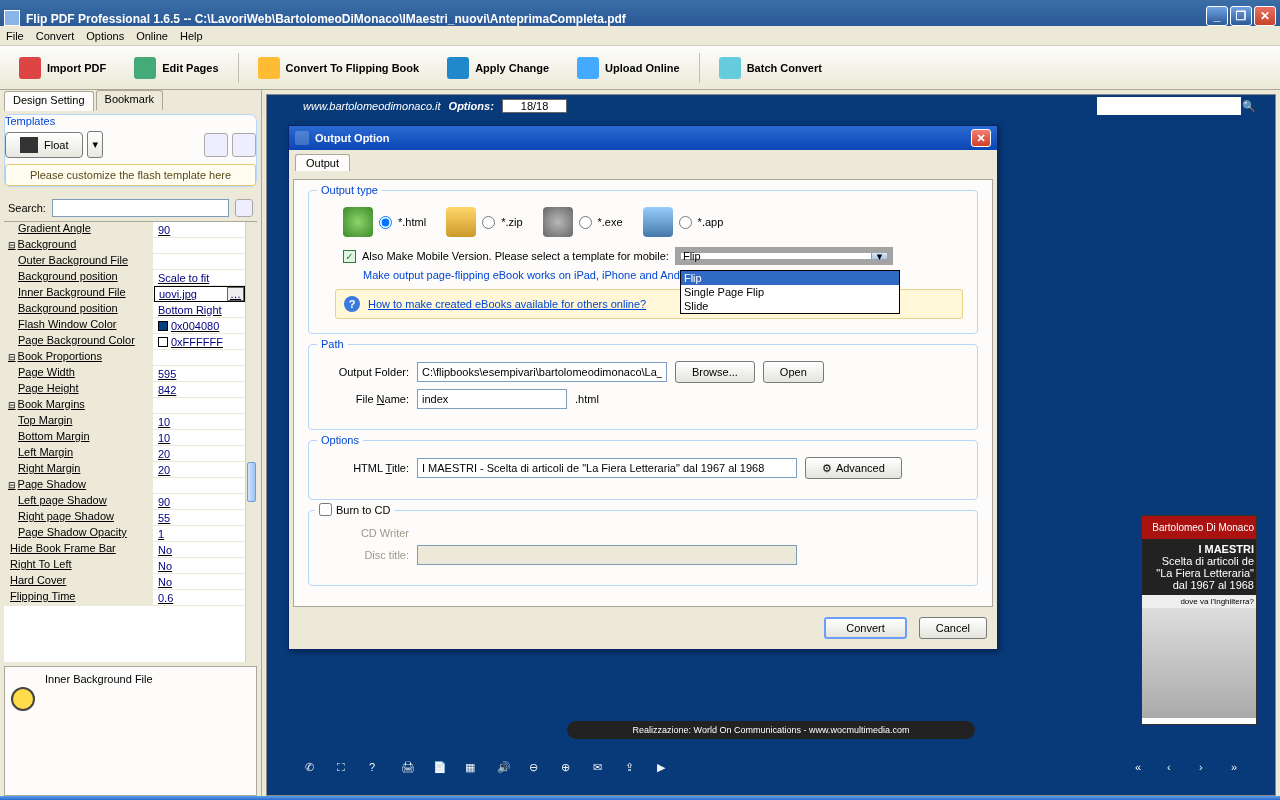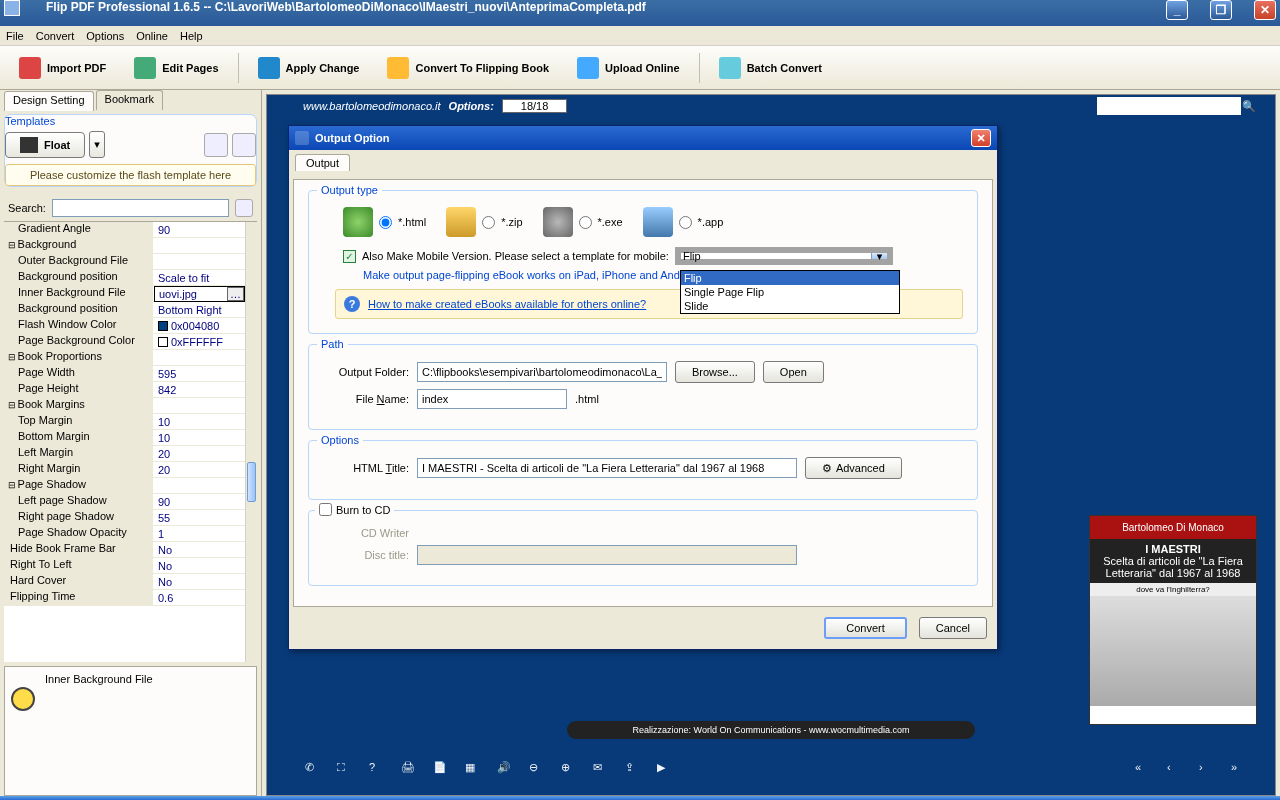--- a/index.html
+++ b/index.html
@@ -1,19 +1,19 @@
 <!DOCTYPE html>
 <html><head>
 <meta charset="utf-8">
 <style>
 * { margin: 0; padding: 0; box-sizing: border-box; font-family: Tahoma, sans-serif; font-size: 11px; }
 body { width: 1280px; height: 800px; background: #ece9d8; overflow: hidden; }
 
 
-.titlebar { height: 26px; background: linear-gradient(#3a6ea5, #2b5998); display: flex; align-items: flex-start; color: #fff; padding: 0 4px; gap: 20px; }
+.titlebar { height: 26px; background: linear-gradient(#3a6ea5, #2b5998); display: flex; align-items: flex-end; color: #fff; padding: 0 4px; }
 .titlebar-icon { width: 16px; height: 16px; background: #8ab4e8; margin-right: 6px; border: 1px solid #fff; }
 .titlebar-text { flex: 1; font-weight: bold; font-size: 12px; }
 .win-btn { width: 22px; height: 20px; margin-left: 2px; display: flex; align-items: center; justify-content: center; font-weight: bold; font-size: 12px; border: 1px solid #fff; border-radius: 3px; cursor: pointer; }
 .win-min, .win-max { background: linear-gradient(#6fa1e0, #2b5998); color: #fff; }
 .win-close { background: linear-gradient(#e86f5f, #c8432a); color: #fff; }
 
 
 .menubar { height: 20px; background: #ece9d8; display: flex; align-items: center; padding: 0 6px; gap: 12px; border-bottom: 1px solid #d4d0c8; }
 .menubar span { color: #000; cursor: pointer; }
 
@@ -35,33 +35,33 @@
 
 
 .tabs { display: flex; height: 20px; padding-left: 4px; background: #ece9d8; }
 .tab { padding: 2px 8px; border: 1px solid #aca899; border-bottom: none; background: #ece9d8; margin-right: 2px; border-radius: 3px 3px 0 0; cursor: pointer; }
 .tab.active { background: #fdfcfa; position: relative; top: 1px; }
 
 
 .templates-box { margin: 4px; border: 1px solid #b8d6fb; border-radius: 7px; background: #fdfcfa; }
 .templates-title { color: #0046d5; margin-bottom: 4px; }
 .template-row { display: flex; align-items: center; gap: 4px; }
-.float-btn { display: flex; align-items: center; gap: 6px; border: 1px solid #7a7a7a; border-radius: 4px; padding: 4px 14px; font-weight: bold; font-size: 13px; cursor: pointer; background: linear-gradient(#fff,#e8e8e0); }
+.float-btn { display: flex; align-items: center; gap: 6px; border: 1px solid #7a7a7a; border-radius: 4px; padding: 4px 14px; font-weight: normal; font-size: 13px; cursor: pointer; background: linear-gradient(#fff,#e8e8e0); }
 .float-icon { width: 18px; height: 16px; background: #333; }
 .dd-arrow { border: 1px solid #7a7a7a; border-radius: 3px; padding: 6px 4px; cursor: pointer; background: linear-gradient(#fff,#e8e8e0); }
 .mini-icon { width: 24px; height: 24px; border: 1px solid #aaa; border-radius: 3px; cursor: pointer; background: #eef; }
 .customize-note { margin-top: 6px; padding: 4px; border: 1px solid #e5c77a; background: #fffdf0; border-radius: 3px; text-align: center; color: #5a4a1a; }
 
 
 .search-row { display: flex; align-items: center; gap: 6px; padding: 8px 8px 4px 8px; }
 .search-input { flex: 1; height: 18px; border: 1px solid #7f9db9; padding: 0 2px; }
 
 
 .propgrid { flex: 1; overflow: hidden; border-top: 1px solid #aca899; position: relative; margin: 0 4px; }
-.propgrid-inner { position: absolute; inset: 0 12px 0 0; overflow: hidden; background: #fff; }
+.propgrid-inner { position: absolute; inset: 0 12px 0 0; overflow: hidden; background: #fff; text-decoration: underline; }
 .prop-row { display: flex; height: 16px; border-bottom: 1px solid #ece9d8; }
 .prop-key { width: 150px; padding-left: 14px; background: #ece9d8; border-right: 1px solid #fff; white-space: nowrap; overflow: hidden; }
 .prop-key.group { padding-left: 4px; }
 .prop-key.group::before { content: "⊟"; margin-right: 2px; font-size: 9px; }
 .prop-val { flex: 1; padding-left: 4px; color: #00007f; white-space: nowrap; overflow: hidden; display: flex; align-items: center; gap: 3px; }
 .prop-row.sel .prop-val { background: #fff; border: 1px solid #000; height: 16px; }
 .swatch { width: 10px; height: 10px; border: 1px solid #000; display: inline-block; }
 .scrollbar-v { position: absolute; right: 0; top: 0; bottom: 0; width: 12px; background: #ece9d8; border-left: 1px solid #d4d0c8; }
 .scrollbar-thumb { position: absolute; left: 1px; right: 1px; top: 240px; height: 40px; background: linear-gradient(90deg,#cfe3ff,#9cc1f5); border: 1px solid #6e9ed8; border-radius: 2px; }
 
@@ -74,21 +74,21 @@
 .desc-body { border: 1px solid #d4d0c8; height: 96px; padding: 4px; background: #fff; }
 
 
 .preview { flex: 1; background: #083a7a; position: relative; border: 1px solid #888; margin: 4px; }
 .preview-topbar { position: absolute; top: 0; left: 28px; right: 18px; height: 22px; background: #083a7a; display: flex; align-items: center; color: #fff; font-style: italic; gap: 8px; padding: 0 8px; }
 .page-ind { background: #fff; color: #000; font-style: normal; padding: 0 18px; border: 1px solid #666; }
 .preview-search { position: absolute; top: 2px; right: 18px; width: 160px; height: 18px; display: flex; }
 .preview-search input { flex: 1; border: 1px solid #fff; }
 .preview-search .mag { width: 20px; display: flex; align-items: center; justify-content: center; color: #fff; }
 
-.preview-book { position: absolute; right: 18px; top: 420px; width: 168px; height: 210px; background: #fff; border: 1px solid #333; font-size: 9px; text-align: center; }
+.preview-book { position: absolute; right: 18px; top: 420px; width: 116px; height: 210px; background: #fff; border: 1px solid #333; font-size: 9px; text-align: right; }
 .book-red { background: #a11; color: #fff; padding: 6px 2px; font-size: 10px; }
 .book-black { background: #222; color: #fff; padding: 4px 2px; font-size: 7px; }
 .book-img { height: 110px; background: linear-gradient(#ddd,#aaa); }
 
 .preview-footer { position: absolute; bottom: 56px; left: 300px; right: 300px; height: 18px; background: #222; color: #fff; font-size: 9px; display: flex; align-items: center; justify-content: center; border-radius: 9px; }
 
 .preview-bottombar { position: absolute; bottom: 10px; left: 28px; right: 18px; height: 32px; background: #083a7a; display: flex; align-items: center; padding: 0 10px; color: #fff; gap: 16px; }
 .preview-bottombar .spacer { flex: 1; }
 .bb-icon { width: 16px; height: 16px; cursor: pointer; opacity: 0.95; }
 
@@ -161,26 +161,26 @@
   <div class="tbtn">
       <div class="tbtn-icon ic-import"></div>
       <span>Import PDF</span>
     </div>
   <div class="tbtn">
       <div class="tbtn-icon ic-edit"></div>
       <span>Edit Pages</span>
     </div>
   <div class="tsep"></div>
   <div class="tbtn">
+      <div class="tbtn-icon ic-convert"></div>
+      <span>Convert To Flipping Book</span>
+    </div>
+  <div class="tbtn">
       <div class="tbtn-icon ic-apply"></div>
       <span>Apply Change</span>
-    </div>
-  <div class="tbtn">
-      <div class="tbtn-icon ic-convert"></div>
-      <span>Convert To Flipping Book</span>
     </div>
   <div class="tbtn">
       <div class="tbtn-icon ic-upload"></div>
       <span>Upload Online</span>
     </div>
   <div class="tsep"></div>
   <div class="tbtn">
       <div class="tbtn-icon ic-batch"></div>
       <span>Batch Convert</span>
     </div>

